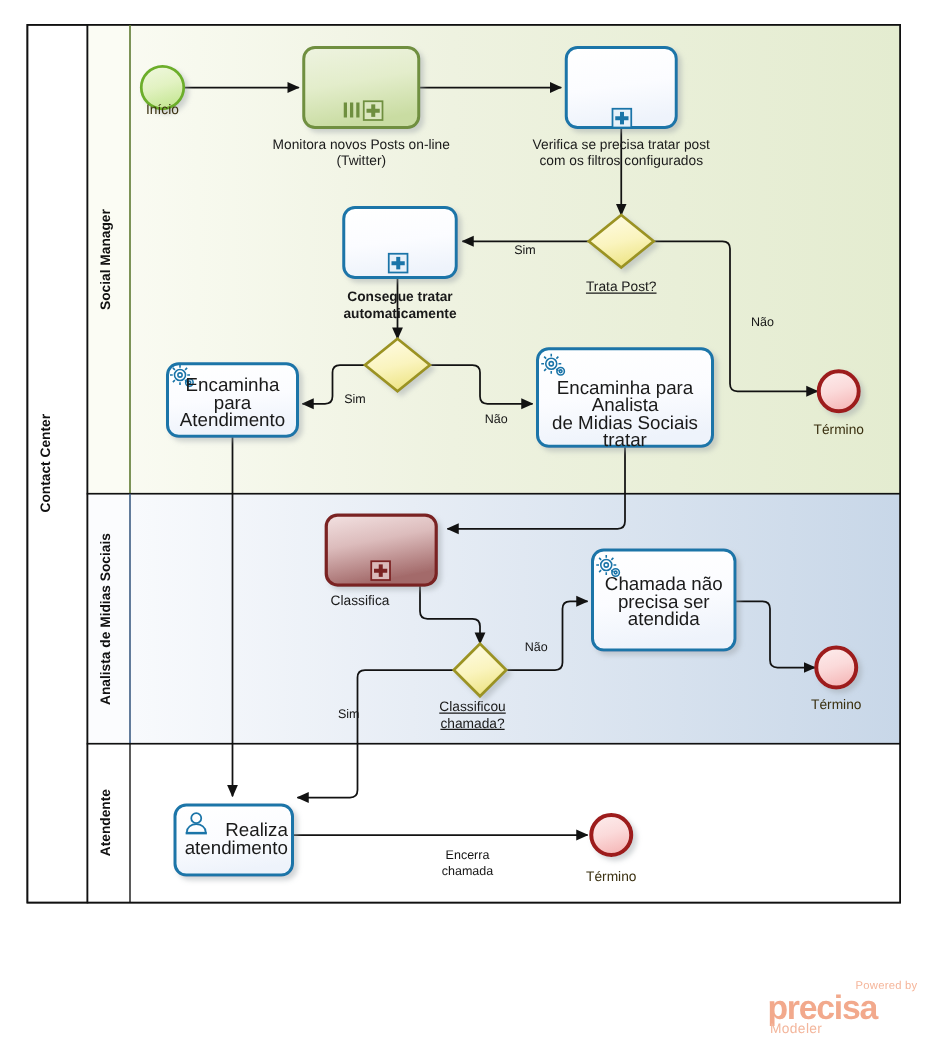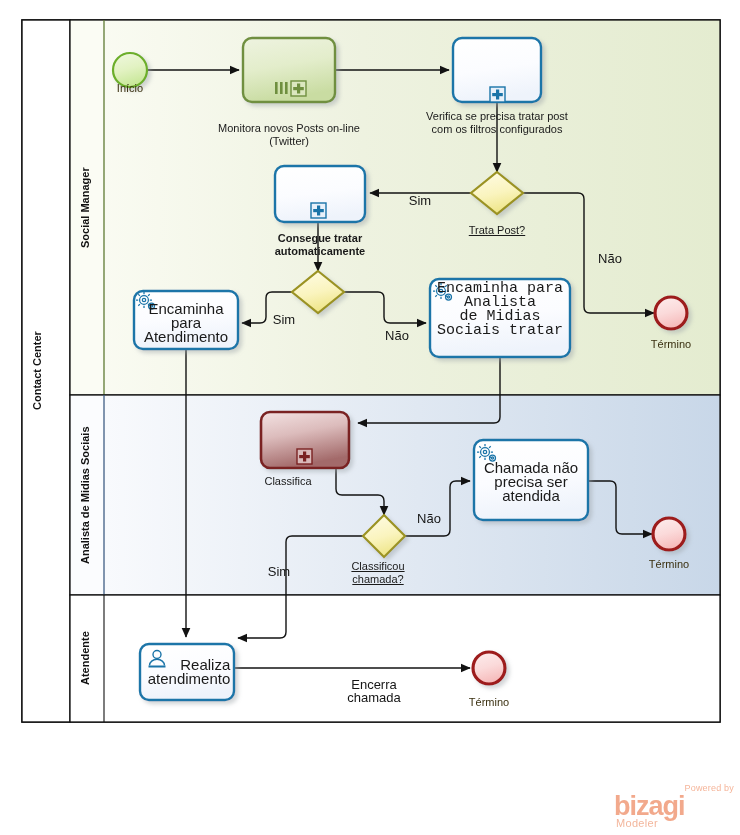--- a/index.html
+++ b/index.html
@@ -20,21 +20,21 @@
   .lbl {
     position: absolute;
     font-family: "Liberation Sans", sans-serif;
     font-size: 11px;
     color: #1a1a1a;
     text-align: center;
     line-height: 13px;
     white-space: pre-line;
     pointer-events: none;
   }
-  .lbl-flow { font-size: 13px; color: #161616; }
+  .lbl-flow { font-size: 10px; color: #161616; }
   .lbl-event { font-size: 11px; color: #3a3010; }
   .lane-title {
     position: absolute;
     font-family: "Liberation Sans", sans-serif;
     font-size: 11px;
     font-weight: bold;
     color: #111111;
     writing-mode: vertical-rl;
     transform: rotate(180deg);
     text-align: center;
@@ -334,35 +334,35 @@
 <div class="pool-title" style="left:31px; top:20px; height:702px;">Contact Center</div>
 
 <div class="lane-title" style="left:79px; top:20px; height:375px;">Social Manager</div>
 
 <div class="lane-title" style="left:79px; top:395px; height:200px;">Analista de Midias Sociais</div>
 
 <div class="lane-title" style="left:79px; top:595px; height:127px;">Atendente</div>
 
 <div class="lbl lbl-event" style="left:100px; top:82px; width:60px;">Início</div>
 
-<div class="lbl" style="left:209px; top:110px; width:160px;margin-top:12px;">Monitora novos Posts on-line
+<div class="lbl" style="left:209px; top:110px; width:160px;">Monitora novos Posts on-line
 (Twitter)</div>
 
 <div class="lbl" style="left:412px; top:110px; width:170px;">Verifica se precisa tratar post
 com os filtros configurados</div>
 
 <div class="lbl" style="left:447px; top:224px; width:100px;text-decoration:underline;">Trata Post?</div>
 
 <div class="lbl" style="left:258px; top:232px; width:124px;font-weight:bold;">Consegue tratar
 automaticamente</div>
 
 <div class="task-text" style="left:138px; top:303px; width:96px; height:40px;">Encaminha para
 Atendimento</div>
 
-<div class="task-text" style="left:434px; top:290px; width:132px; height:40px;font-family:Liberation Mono, monospace;">Encaminha para Analista
+<div class="task-text" style="left:434px; top:312px; width:132px; height:40px;">Encaminha para Analista
 de Midias Sociais tratar</div>
 
 <div class="lbl lbl-event" style="left:641px; top:338px; width:60px;">Término</div>
 
 <div class="lbl" style="left:248px; top:475px; width:80px;">Classifica</div>
 
 <div class="lbl" style="left:328px; top:560px; width:100px;text-decoration:underline;">Classificou
 chamada?</div>
 
 <div class="task-text" style="left:478px; top:455px; width:106px; height:54px;">Chamada não
@@ -386,15 +386,15 @@
 
 <div class="lbl lbl-flow" style="left:409px; top:512px; width:40px;">Não</div>
 
 <div class="lbl lbl-flow" style="left:259px; top:565px; width:40px;">Sim</div>
 
 <div class="lbl lbl-flow" style="left:329px; top:678px; width:90px;">Encerra
 chamada</div>
 
 <div id="watermark">
   <span class="wm-powered">Powered by</span>
-  <span class="wm-bizagi">bizagi</span>
+  <span class="wm-bizagi">precisa</span>
   <span class="wm-modeler">Modeler</span>
 </div>
 
 </body></html>

